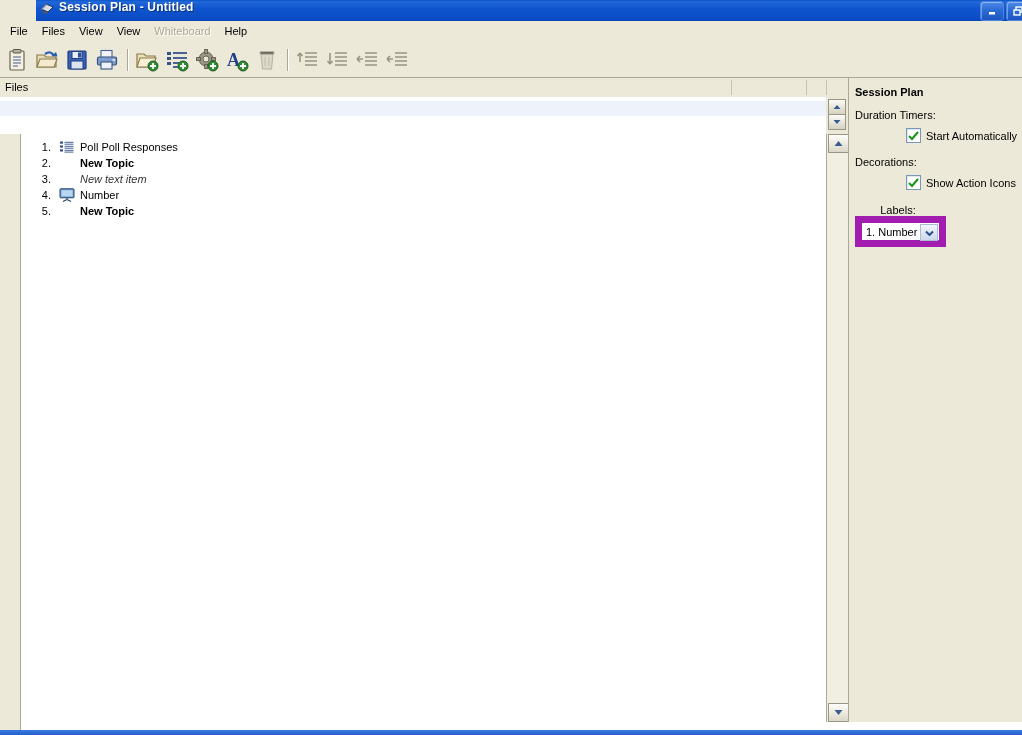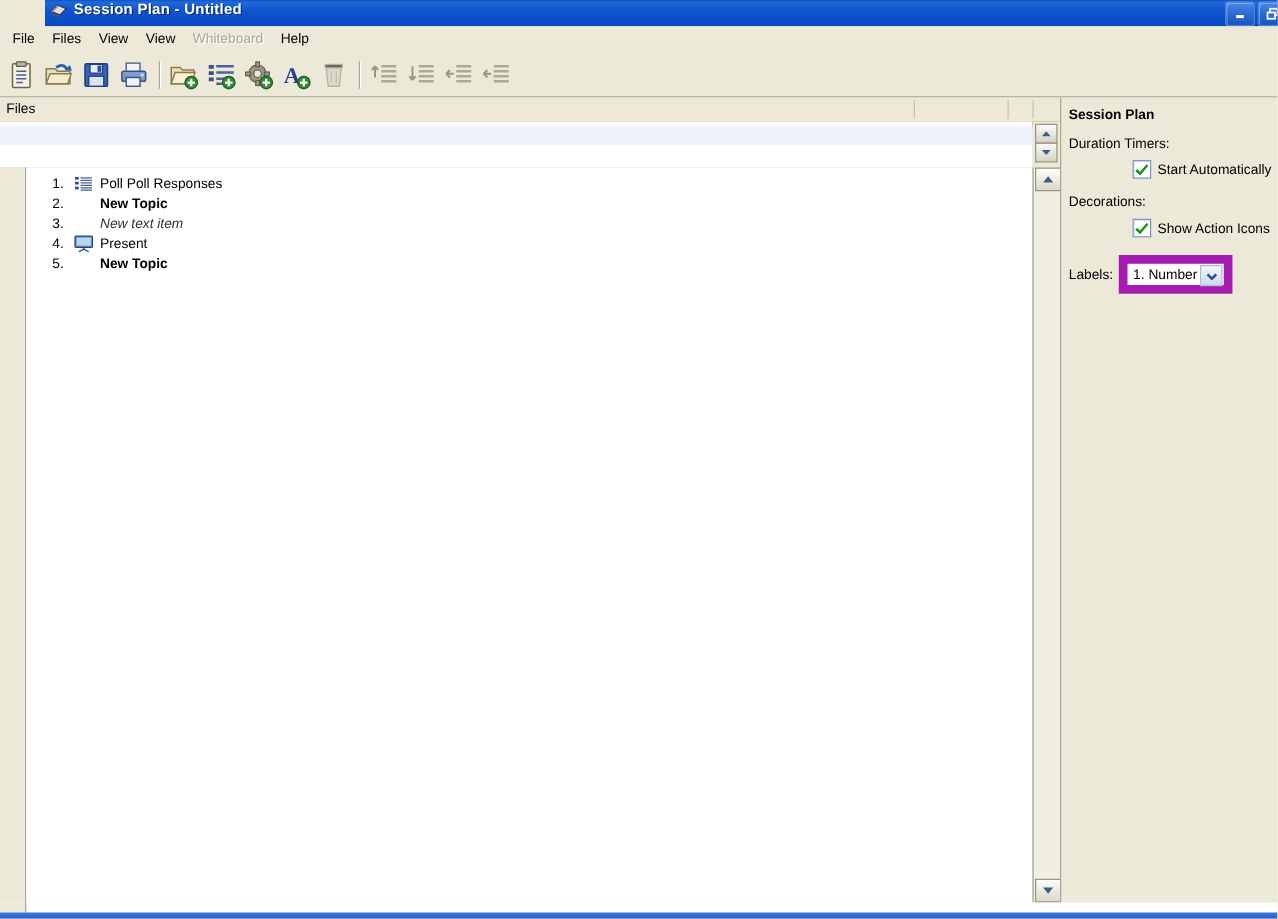--- a/index.html
+++ b/index.html
@@ -140,21 +140,21 @@
     position:absolute;left:6px;top:8px;font-size:11px;font-weight:bold;color:#000;
   }
   .sp-sect{position:absolute;left:6px;font-size:11px;color:#000;}
   .sp-check{position:absolute;left:13px;display:flex;align-items:center;padding-left:44px;}
   .cbox{
     width:13px;height:13px;background:#fff;border:1px solid #7a96b8;
     display:flex;align-items:center;justify-content:center;margin-right:5px;flex:0 0 auto;
     box-shadow:inset 1px 1px 0 #dfe7f0;
   }
   .cbox-lbl{font-size:11px;color:#000;}
-  .sp-labels{position:absolute;left:6px;top:204px;display:flex;align-items:center;}
+  .sp-labels{position:absolute;left:6px;top:204px;display:flex;align-items:center;flex-direction:column;}
   .lbl-text{font-size:11px;color:#000;margin-right:5px;}
   .combo{
     width:77px;height:17px;background:#fff;border:7px solid #a21caf;
     display:flex;align-items:center;position:relative;
   }
   .combo-val{font-size:11px;color:#000;padding-left:4px;}
   .combo-btn{
     position:absolute;right:1px;top:1px;width:16px;height:15px;
     background:linear-gradient(to bottom,#f4f6fb,#ccd8ea);
     border:1px solid #a8bcd4;display:flex;align-items:center;justify-content:center;
@@ -378,21 +378,21 @@
 
         <li class="plan-item">
           <span class="pi-num">4.</span>
           <span class="pi-icon">
             <svg width="16" height="14" viewBox="0 0 16 14">
               <rect x="1" y="0.8" width="14" height="9" rx="0.8" fill="#6e9cd0" stroke="#24446f" stroke-width="1"></rect>
               <rect x="2.4" y="2.2" width="11.2" height="6.2" fill="#b8d6ef"></rect>
               <path d="M8 9.8v2M4 13.4 L8 11.4 L12 13.4" stroke="#24446f" stroke-width="1.1" fill="none"></path>
             </svg>
           </span>
-          <span class="pi-text">Present</span>
+          <span class="pi-text">Number</span>
         </li>
 
         <li class="plan-item">
           <span class="pi-num">5.</span>
           <span class="pi-text bold indent">New Topic</span>
         </li>
 
       </ul>
     </div>
   </div>

